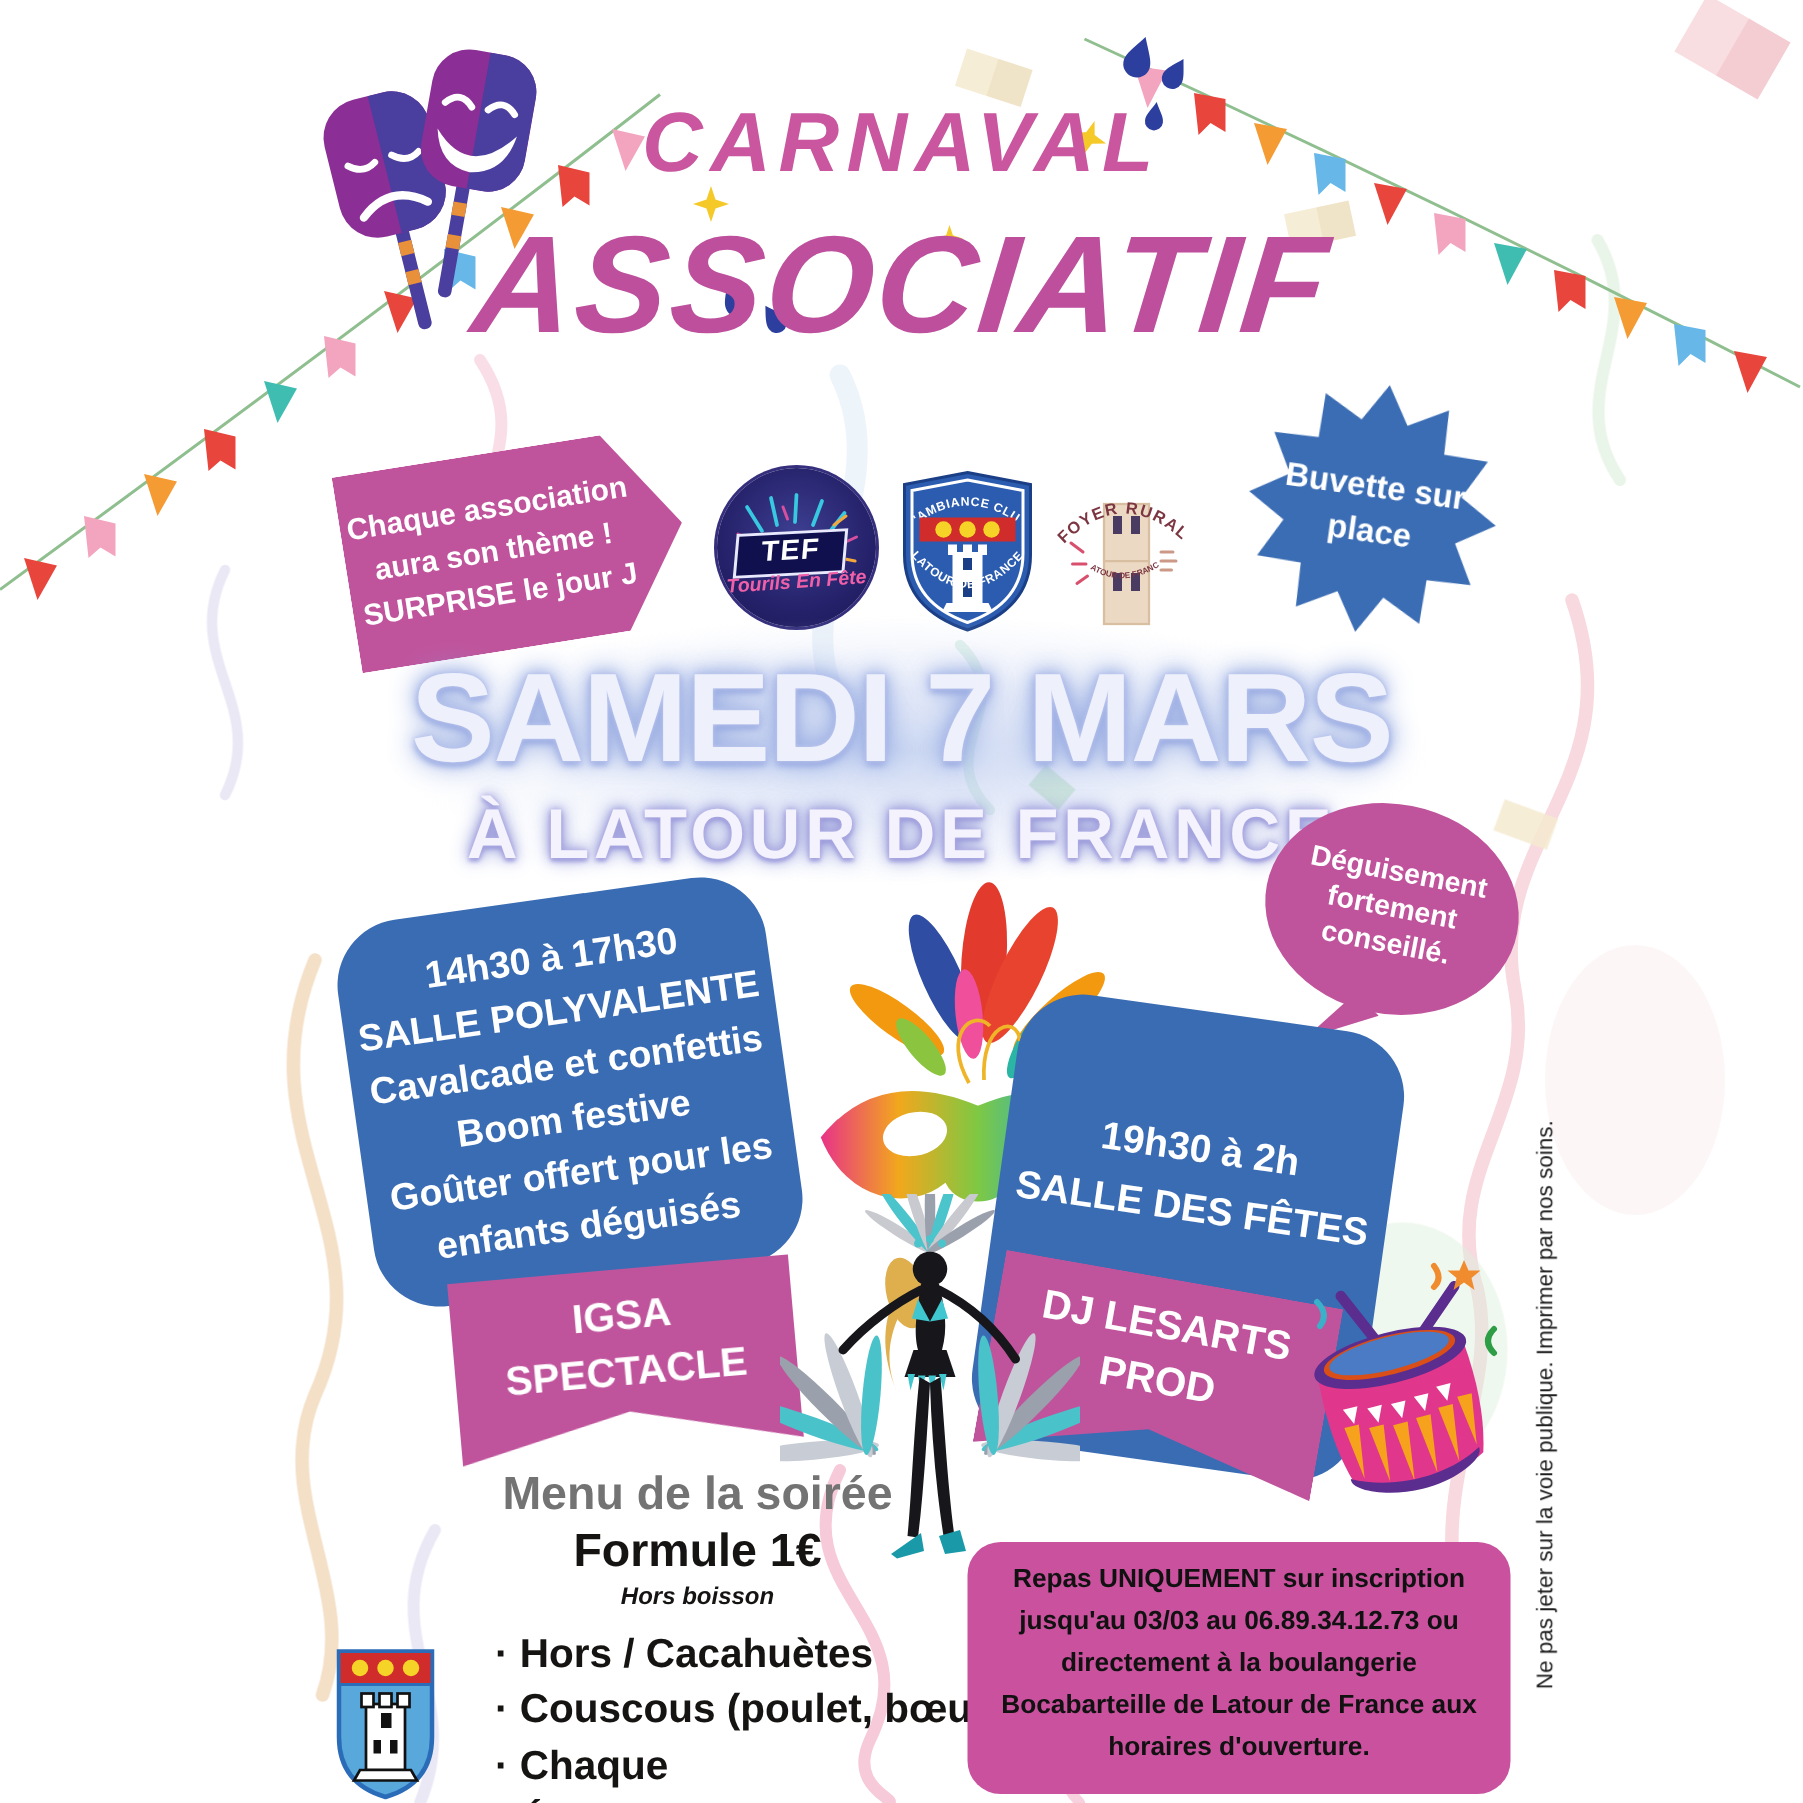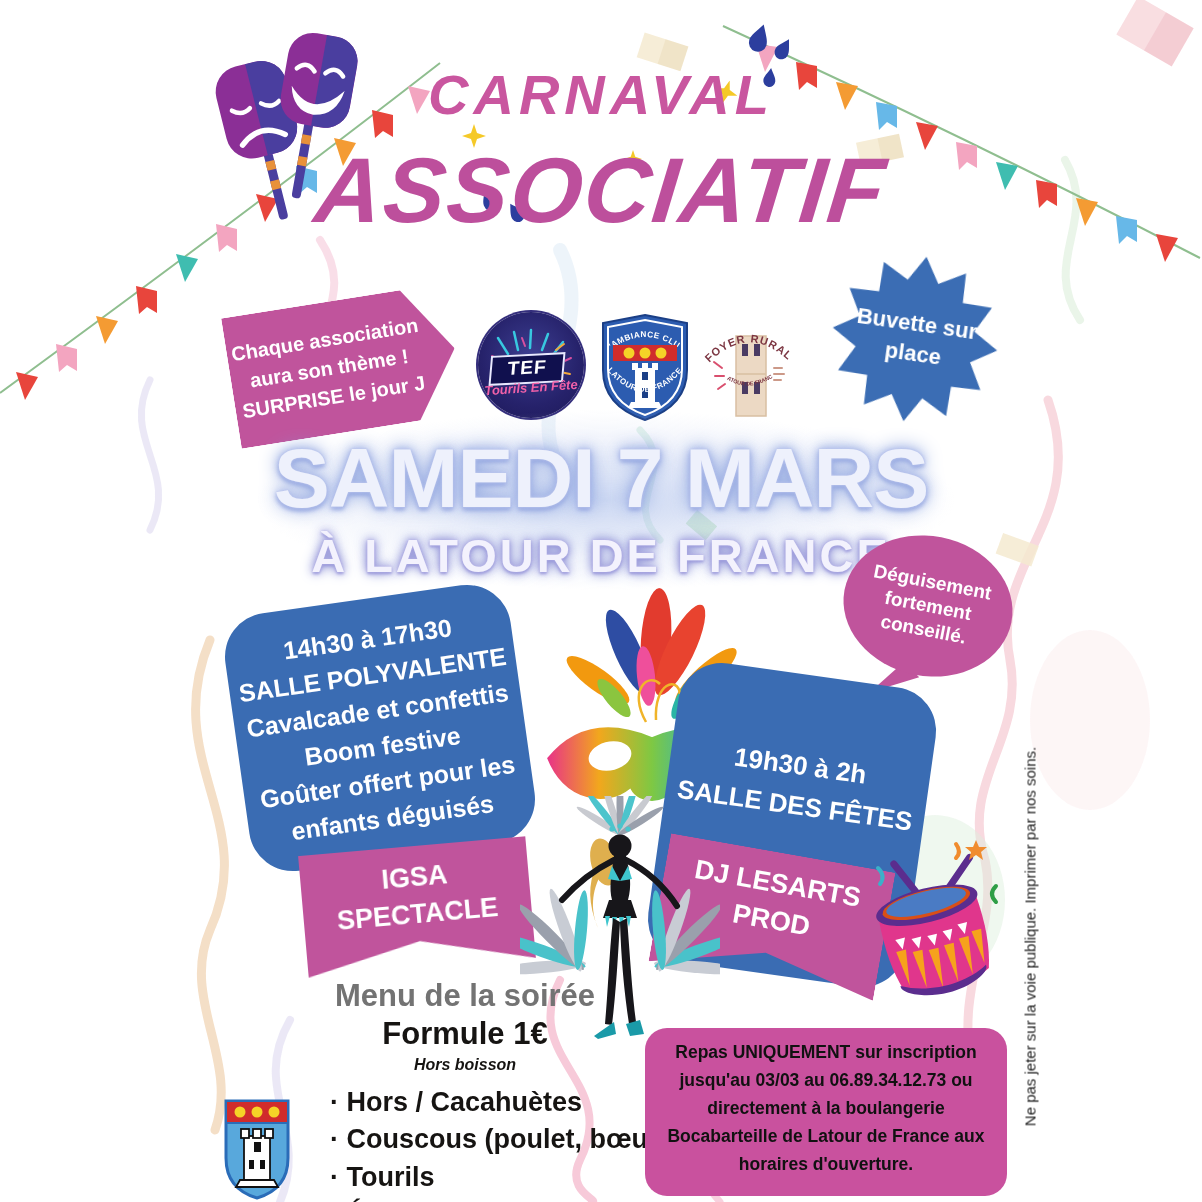--- a/index.html
+++ b/index.html
@@ -470,21 +470,21 @@
       <path d="M98,6 Q104,14 98,20" stroke="#f08c2e" stroke-width="4"></path>
     </g>
   </svg>
 
   <div class="abs menu-title">Menu de la soirée</div>
   <div class="abs menu-price">Formule 1€</div>
   <div class="abs menu-note">Hors boisson</div>
   <div class="abs menu-list">
     <div>Hors / Cacahuètes</div>
     <div>Couscous (poulet, bœuf)</div>
-    <div>Tourils</div>
+    <div>Chaque</div>
     <div>Éclair pâtissier</div>
   </div>
 
   <svg class="abs" style="left:222px;top:1096px" width="70" height="106" viewBox="0 0 70 106">
     <path d="M4,5 H66 V62 Q66,93 35,102 Q4,93 4,62 Z" fill="#58a8dc" stroke="#2a6cb8" stroke-width="3"></path>
     <path d="M4,5 H66 V27 H4 Z" fill="#d02c2c" stroke="#2a6cb8" stroke-width="2"></path>
     <circle cx="18" cy="16" r="5.5" fill="#f5d327"></circle>
       <circle cx="35" cy="16" r="5.5" fill="#f5d327"></circle>
       <circle cx="52" cy="16" r="5.5" fill="#f5d327"></circle>
     <g fill="#ffffff" stroke="#111" stroke-width="1.8">

